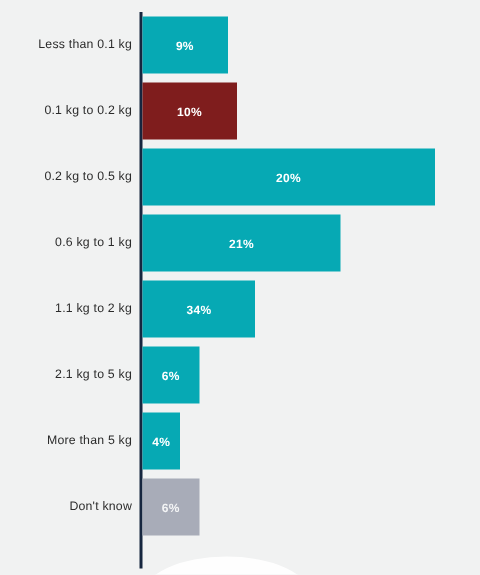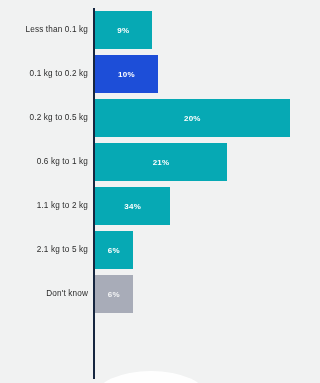--- a/index.html
+++ b/index.html
@@ -123,21 +123,21 @@
       <div class="bar-track">
         <div class="bar" style="width: 56.52px; background: rgb(6, 169, 180);">
           <span class="bar-value">9%</span>
         </div>
       </div>
     </div>
 
     <div class="bar-row">
       <div class="row-label">0.1 kg to 0.2 kg</div>
       <div class="bar-track">
-        <div class="bar" style="width: 62.8px; background: #1d4ed8;">
+        <div class="bar" style="width: 62.8px; background: #7f1d1d;">
           <span class="bar-value">10%</span>
         </div>
       </div>
     </div>
 
     <div class="bar-row">
       <div class="row-label">0.2 kg to 0.5 kg</div>
       <div class="bar-track">
         <div class="bar" style="width: 194.68px; background: rgb(6, 169, 180);">
           <span class="bar-value">20%</span>
@@ -165,20 +165,28 @@
 
     <div class="bar-row">
       <div class="row-label">2.1 kg to 5 kg</div>
       <div class="bar-track">
         <div class="bar" style="width: 37.68px; background: rgb(6, 169, 180); justify-content: center;">
           <span class="bar-value">6%</span>
         </div>
       </div>
     </div>
 
+    <div class="bar-row">
+      <div class="row-label">More than 5 kg</div>
+      <div class="bar-track">
+        <div class="bar" style="width: 25.12px; background: rgb(6, 169, 180); justify-content: center;">
+          <span class="bar-value">4%</span>
+        </div>
+      </div>
+    </div>
 
     <div class="bar-row">
       <div class="row-label">Don't know</div>
       <div class="bar-track">
         <div class="bar grey" style="width: 37.68px; background: rgb(168, 172, 184); justify-content: center;">
           <span class="bar-value">6%</span>
         </div>
       </div>
     </div>
 

